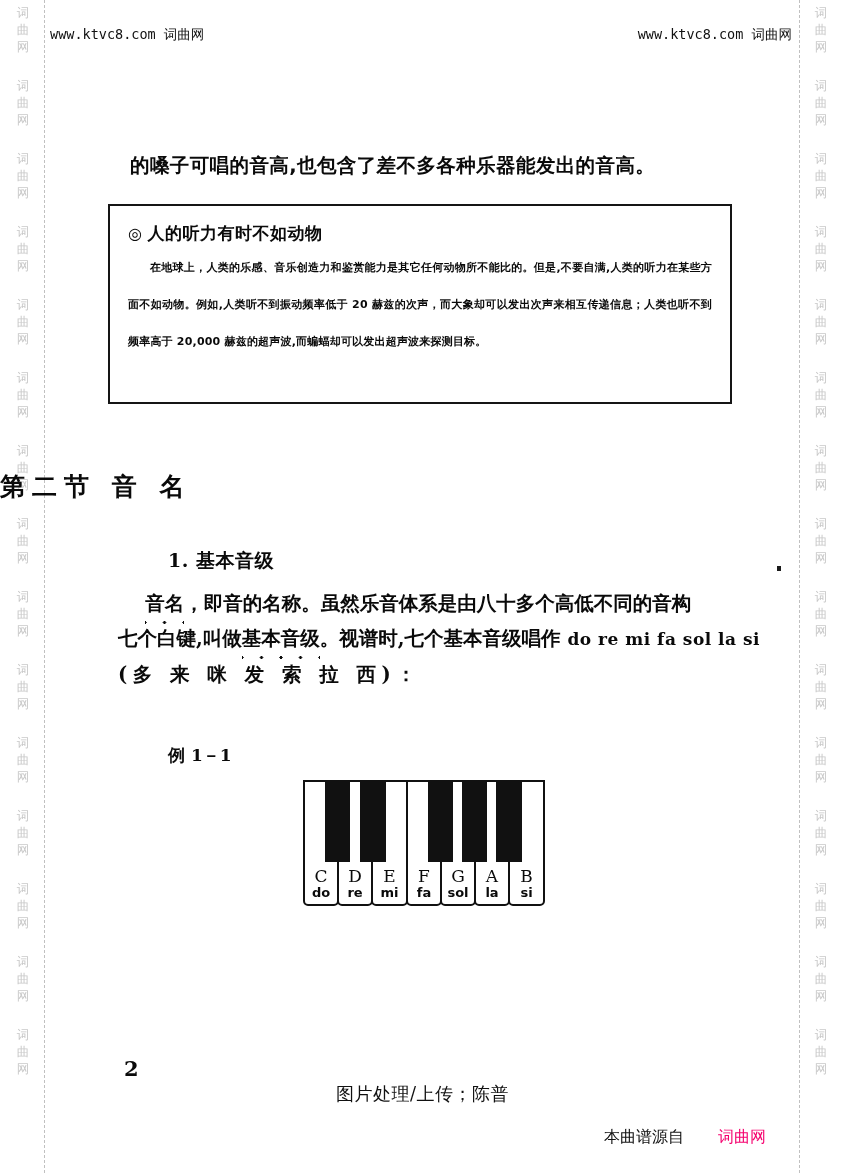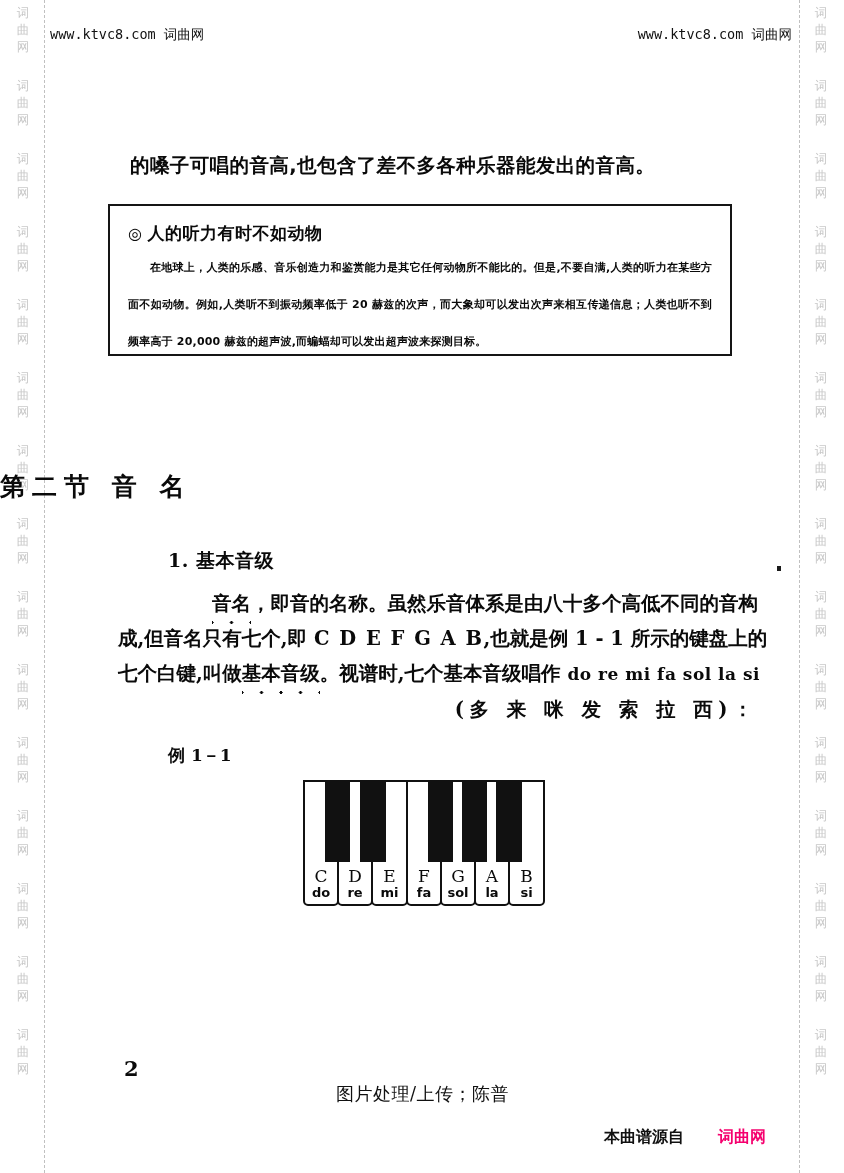--- a/index.html
+++ b/index.html
@@ -100,21 +100,21 @@
     letter-spacing: 0.4px;
     white-space: nowrap;
   }
 
   
   #note-box {
     position: absolute;
     left: 108px;
     top: 204px;
     width: 624px;
-    height: 152px;
+    height: 200px;
     border: 2px solid #151515;
     box-sizing: border-box;
     background: #ffffff;
     z-index: 2;
   }
   #note-box .inner {
     padding: 16px 18px 10px 18px;
   }
   #note-title {
     font-size: 17px;
@@ -164,21 +164,20 @@
   #main-para {
     left: 118px;
     top: 586px;
     width: 640px;
     font-family: "DejaVu Serif", "Liberation Serif", serif;
     font-size: 19.5px;
     font-weight: 700;
     line-height: 35px;
     color: #0a0a0a;
     letter-spacing: 0px;
-    text-align: right;
   }
   #main-para .ln { display: block; white-space: nowrap; }
   #main-para .lat {
     font-family: "DejaVu Serif", "Liberation Serif", serif;
     letter-spacing: 1.5px;
   }
   #main-para .sol {
     font-size: 17px;
     letter-spacing: 0.5px;
   }
@@ -287,21 +286,21 @@
     letter-spacing: 0.5px;
     white-space: nowrap;
     z-index: 2;
   }
   #source-line {
     position: absolute;
     left: 604px;
     top: 1127px;
     font-family: "DejaVu Sans", "Liberation Sans", sans-serif;
     font-size: 16px;
-    font-weight: 700;
+    font-weight: 400;
     white-space: nowrap;
     z-index: 3;
   }
   #source-line .src-label { color: #111111; margin-right: 34px; }
   #source-line .src-brand { color: #f5006e; }
 </style>
 </head>
 <body>
 
 <div id="page">
@@ -477,21 +476,20 @@
         <div id="note-body">在地球上，人类的乐感、音乐创造力和鉴赏能力是其它任何动物所不能比的。但是,不要自满,人类的听力在某些方面不如动物。例如,人类听不到振动频率低于 20 赫兹的次声，而大象却可以发出次声来相互传递信息；人类也听不到频率高于 20,000 赫兹的超声波,而蝙蝠却可以发出超声波来探测目标。</div>
       </div>
     </div>
 
     <div id="section-heading">第二节 音 名</div>
 
     <div class="para" id="subsection-title">1. 基本音级</div>
 
     <div class="para" id="main-para">
       <span class="ln">&nbsp;&nbsp;&nbsp;&nbsp;<span class="emph">音名</span><span>，即音的名称。虽然乐音体系是由八十多个高低不同的音构</span></span>
-      <span class="ln"><span>成,但音名只有七个,即 </span><span class="lat">C D E F G A B</span><span>,也就是例 1 - 1 所示的键盘上的</span></span>
       <span class="ln"><span>七个白键,叫做</span><span class="emph">基本音级</span><span>。视谱时,七个基本音级唱作 </span><span class="sol">do re mi fa sol la si</span></span>
       <span class="ln wide">(多 来 咪 发 索 拉 西)：</span>
     </div>
 
     <div class="para" id="example-label">例 1－1</div>
 
     <div id="keyboard">
 
       <div class="white-key" style="left:0px;   width:36px;">
         <div class="key-label">

